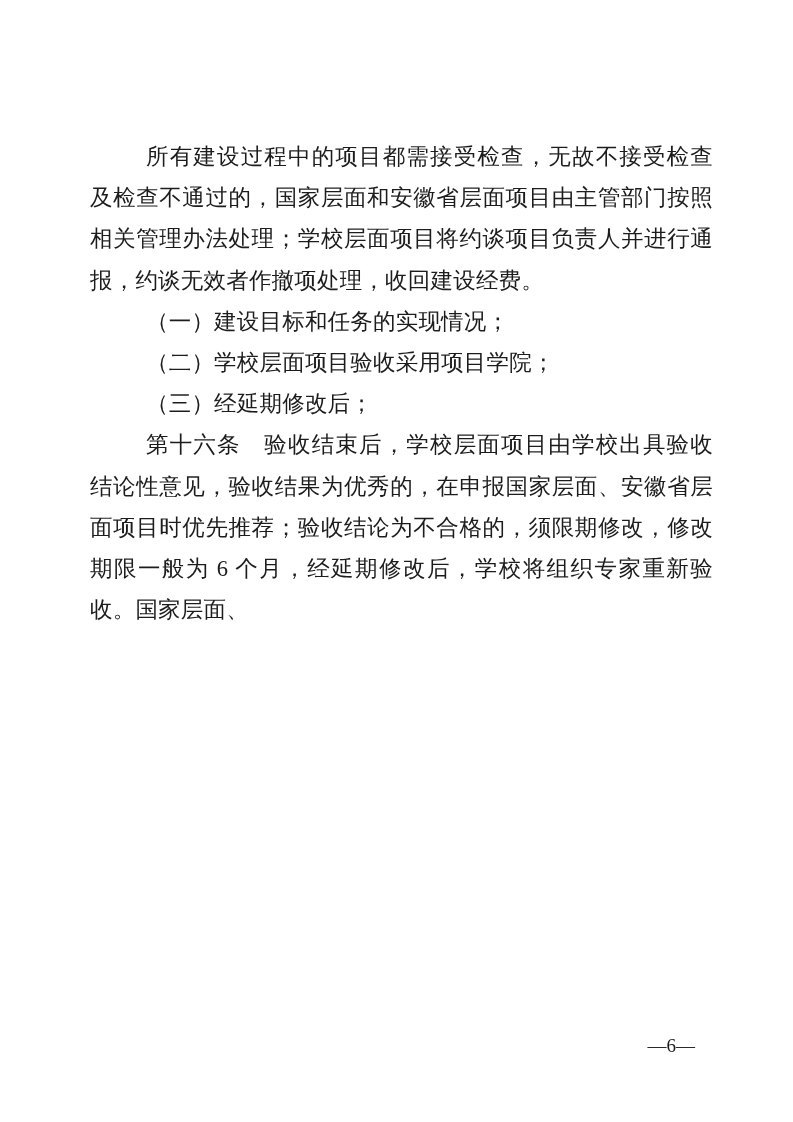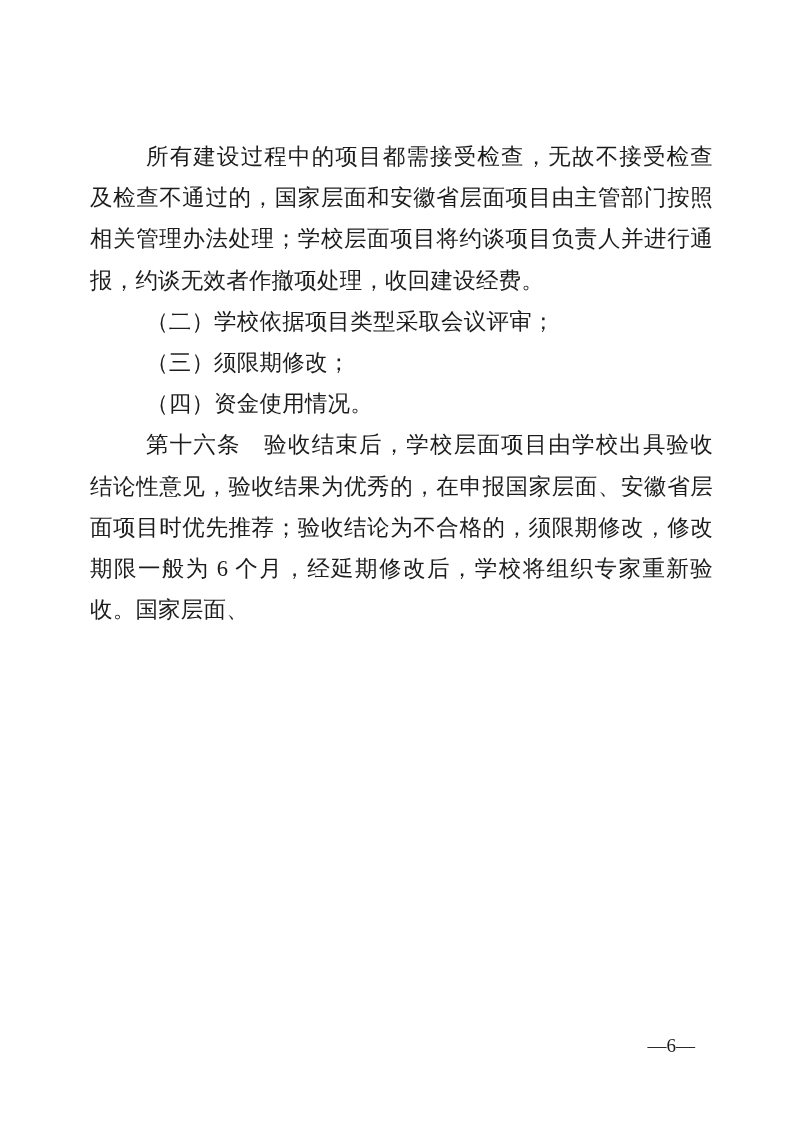--- a/index.html
+++ b/index.html
@@ -43,19 +43,19 @@
     color: #1c1c1c;
     letter-spacing: 0px;
   }
 </style>
 </head>
 <body>
 
 <div class="page">
   <div class="text-block">
     <p>所有建设过程中的项目都需接受检查，无故不接受检查及检查不通过的，国家层面和安徽省层面项目由主管部门按照相关管理办法处理；学校层面项目将约谈项目负责人并进行通报，约谈无效者作撤项处理，收回建设经费。</p>
-    <p>（二）学校依据项目类型采取会议评审；</p>
-    <p>（三）须限期修改；</p>
-    <p>（四）资金使用情况。</p>
+    <p>（一）建设目标和任务的实现情况；</p>
+    <p>（二）学校层面项目验收采用项目学院；</p>
+    <p>（三）经延期修改后；</p>
     <p>第十六条　验收结束后，学校层面项目由学校出具验收结论性意见，验收结果为优秀的，在申报国家层面、安徽省层面项目时优先推荐；验收结论为不合格的，须限期修改，修改期限一般为 6 个月，经延期修改后，学校将组织专家重新验收。国家层面、</p>
   </div>
   <div class="page-number">—6—</div>
 </div>
 
 </body></html>

